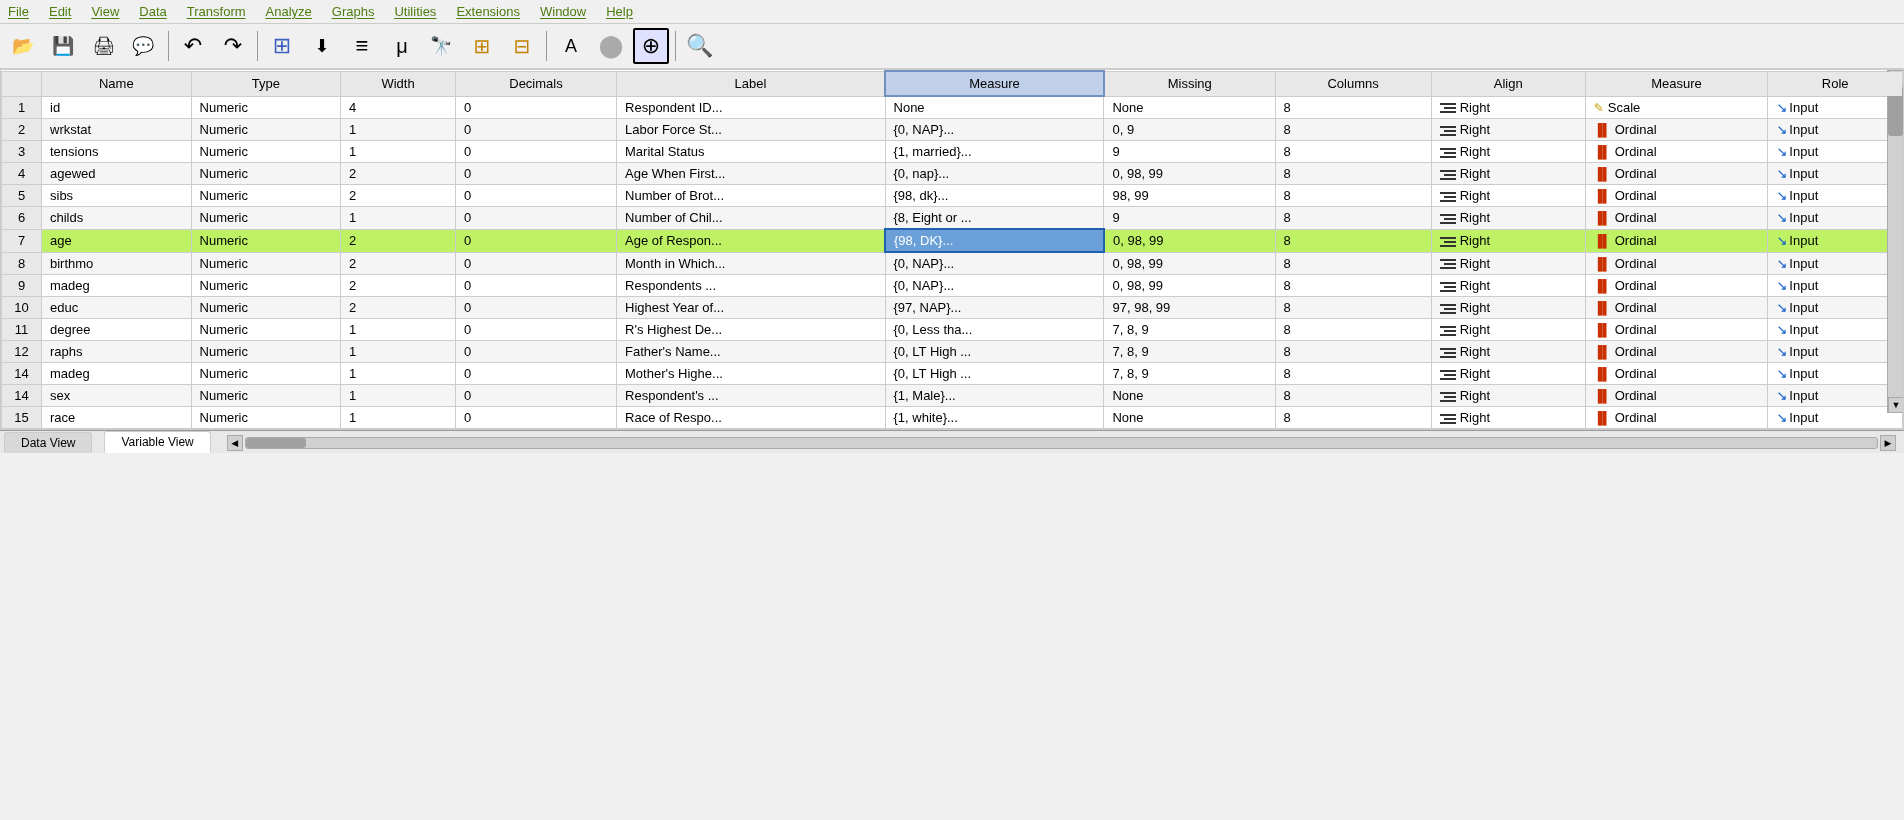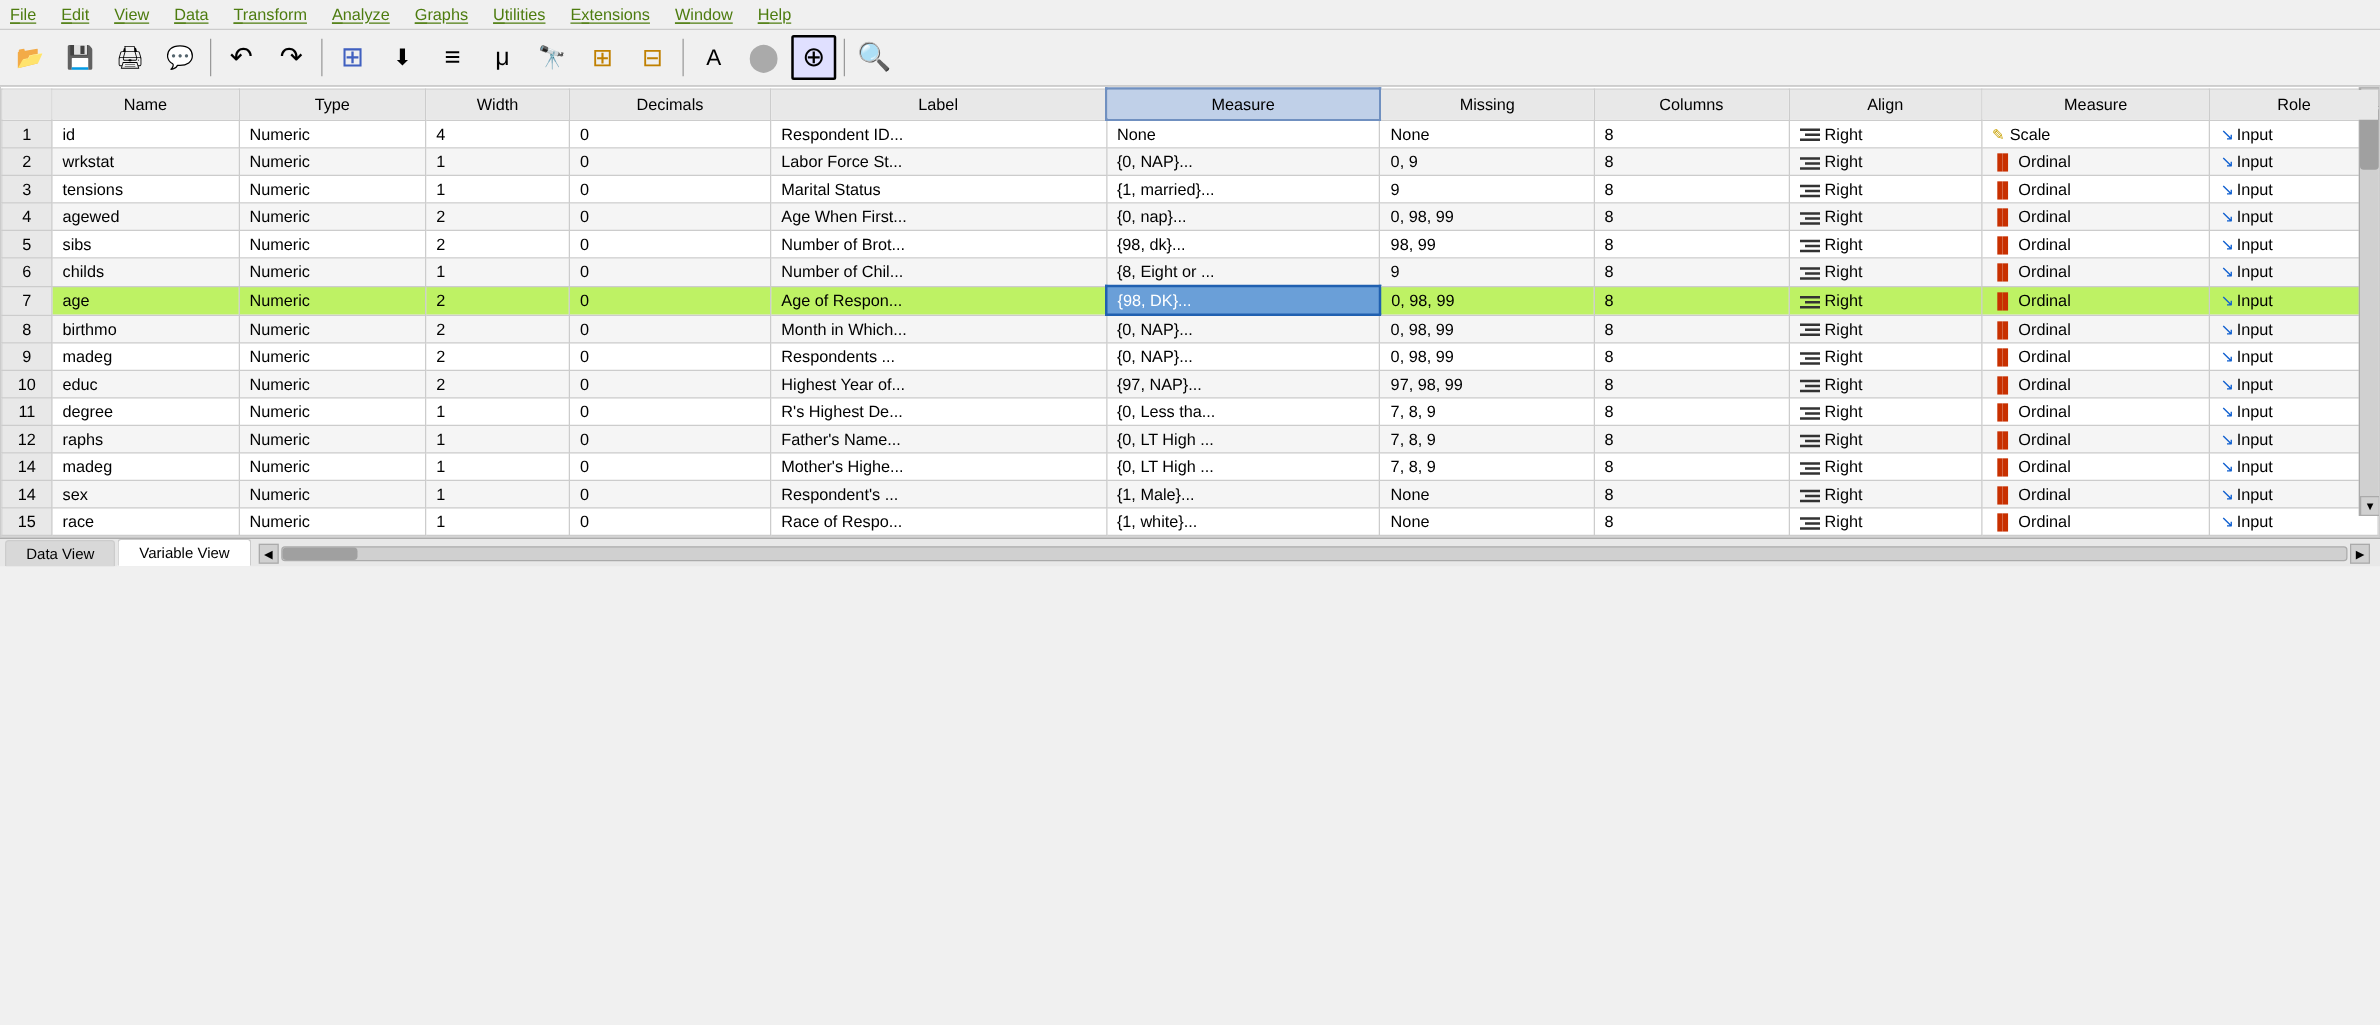--- a/index.html
+++ b/index.html
@@ -188,21 +188,21 @@
       overflow: hidden;
       position: relative;
     }
     .bottom-tab {
       padding: 3px 16px;
       border: 1px solid #ccc;
       border-bottom: none;
       background: #d8d8d8;
       cursor: pointer;
       font-size: 12px;
-      margin-right: 2px;
+      margin-right: 12px;
       border-radius: 3px 3px 0 0;
     }
     .bottom-tab.active {
       background: white;
       border-bottom: 1px solid white;
     }
   </style>
 </head>
 <body>
 

